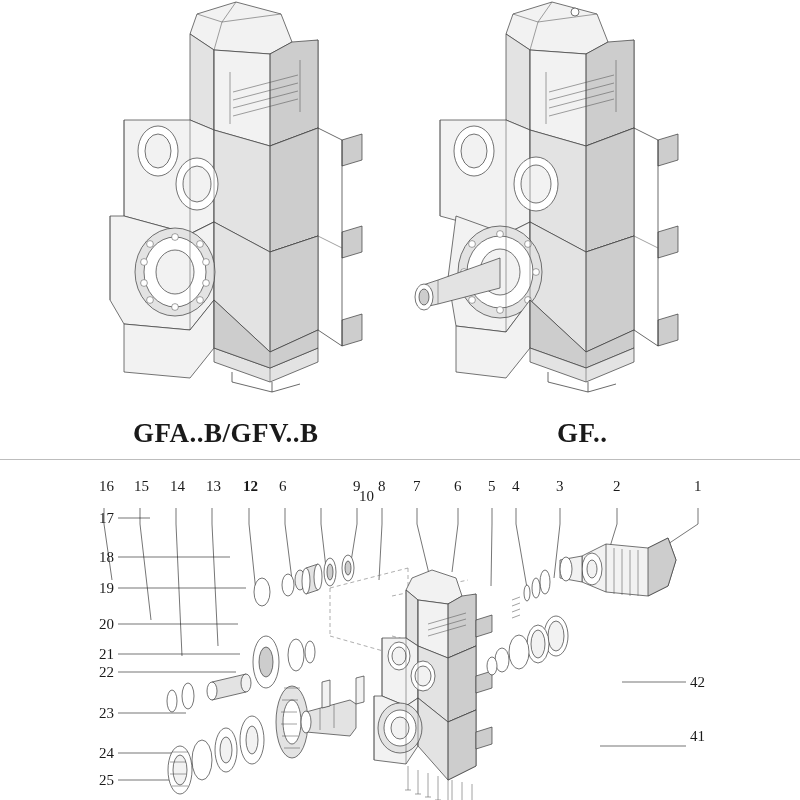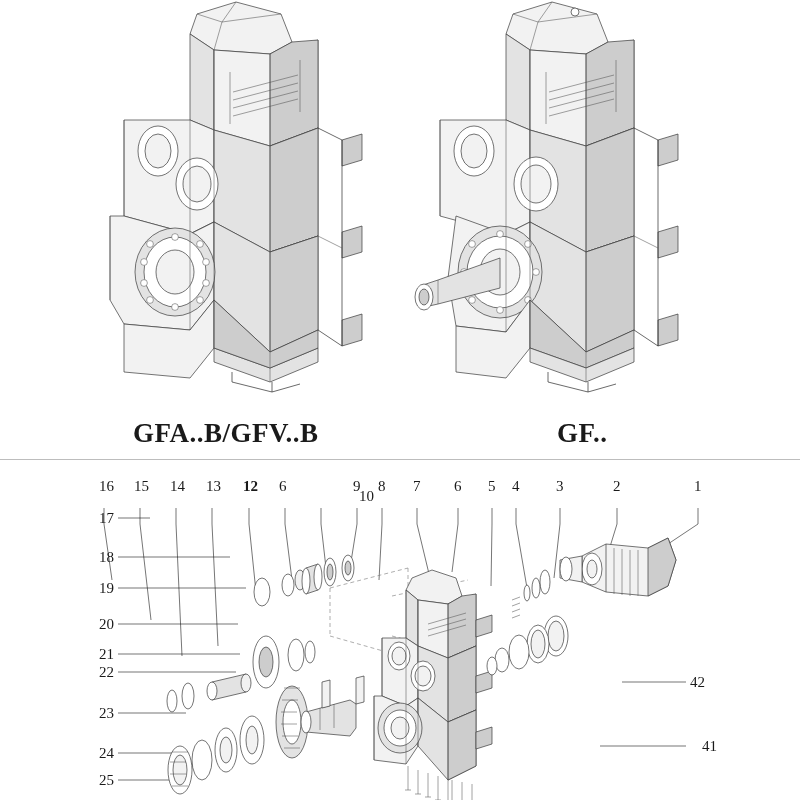--- a/index.html
+++ b/index.html
@@ -459,16 +459,16 @@
     <div class="callout-num" style="left:99px; top:89px;">18</div>
     <div class="callout-num" style="left:99px; top:120px;">19</div>
     <div class="callout-num" style="left:99px; top:156px;">20</div>
     <div class="callout-num" style="left:99px; top:186px;">21</div>
     <div class="callout-num" style="left:99px; top:204px;">22</div>
     <div class="callout-num" style="left:99px; top:245px;">23</div>
     <div class="callout-num" style="left:99px; top:285px;">24</div>
     <div class="callout-num" style="left:99px; top:312px;">25</div>
 
     <div class="callout-num" style="left:690px; top:214px;">42</div>
-    <div class="callout-num" style="left:690px; top:278px;margin-left:12px;">41</div>
+    <div class="callout-num" style="left:690px; top:268px;">41</div>
   </div>
 
 </div>
 
 </body></html>

